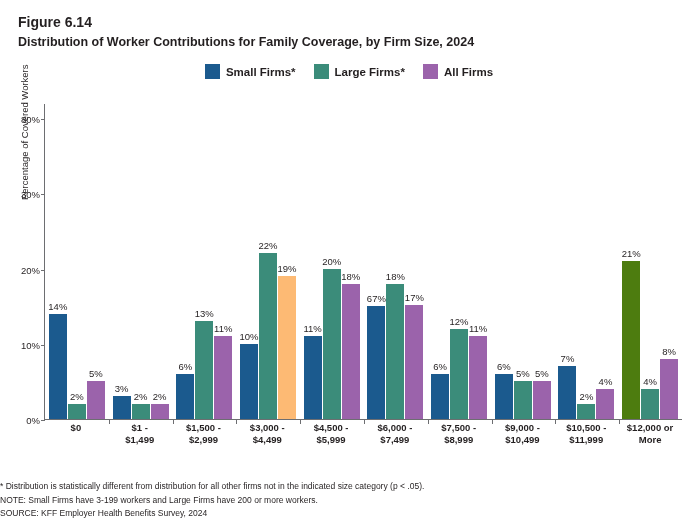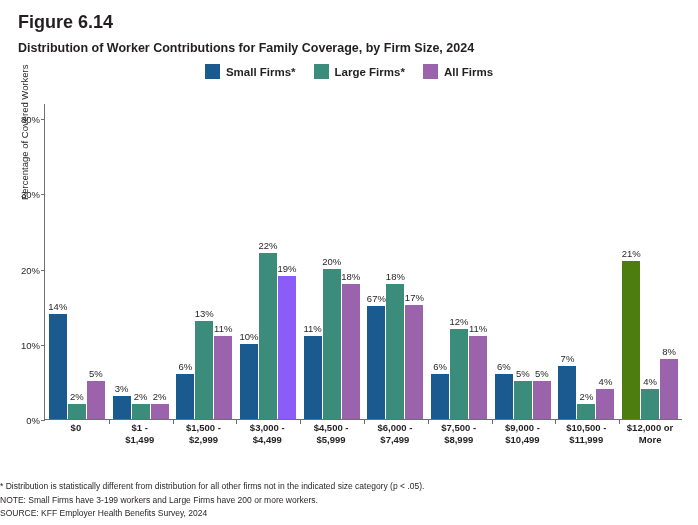--- a/index.html
+++ b/index.html
@@ -6,22 +6,22 @@
   body{
     width:698px;height:525px;
     background:#ffffff;
     font-family:"Liberation Sans", sans-serif;
     color:#231f20;
     overflow:hidden;
   }
   .page{position:relative;width:698px;height:525px;}
 
   .title-block{position:absolute;left:18px;top:14px;}
-  .fig-num{font-size:18px;font-weight:bold;line-height:17px;}
-  .fig-title{font-size:12.5px;font-weight:bold;line-height:17px;margin-top:9px;}
+  .fig-num{font-size:14px;font-weight:bold;line-height:17px;}
+  .fig-title{font-size:12.5px;font-weight:bold;line-height:17px;margin-top:3px;}
 
   .legend{
     position:absolute;left:0;right:0;top:64px;
     display:flex;justify-content:center;align-items:center;gap:18px;
   }
   .legend-item{display:flex;align-items:center;gap:6px;}
   .legend-swatch{width:15px;height:15px;display:inline-block;}
   .legend-label{font-size:11.5px;font-weight:bold;text-align:center;}
 
   .plot-frame{
@@ -206,21 +206,21 @@
             <div class="bar" style="height: 75.2381px; background: rgb(27, 90, 142);">
               <span class="bar-label">10%</span>
             </div>
           </div>
           <div class="bar-wrap">
             <div class="bar" style="height: 165.524px; background: rgb(59, 140, 122);">
               <span class="bar-label">22%</span>
             </div>
           </div>
           <div class="bar-wrap">
-            <div class="bar" style="height: 142.952px; background: #8b5cf6;">
+            <div class="bar" style="height: 142.952px; background: #fdba74;">
               <span class="bar-label">19%</span>
             </div>
           </div>
         </div>
         <div class="group">
           <div class="bar-wrap">
             <div class="bar" style="height: 82.7619px; background: rgb(27, 90, 142);">
               <span class="bar-label">11%</span>
             </div>
           </div>

